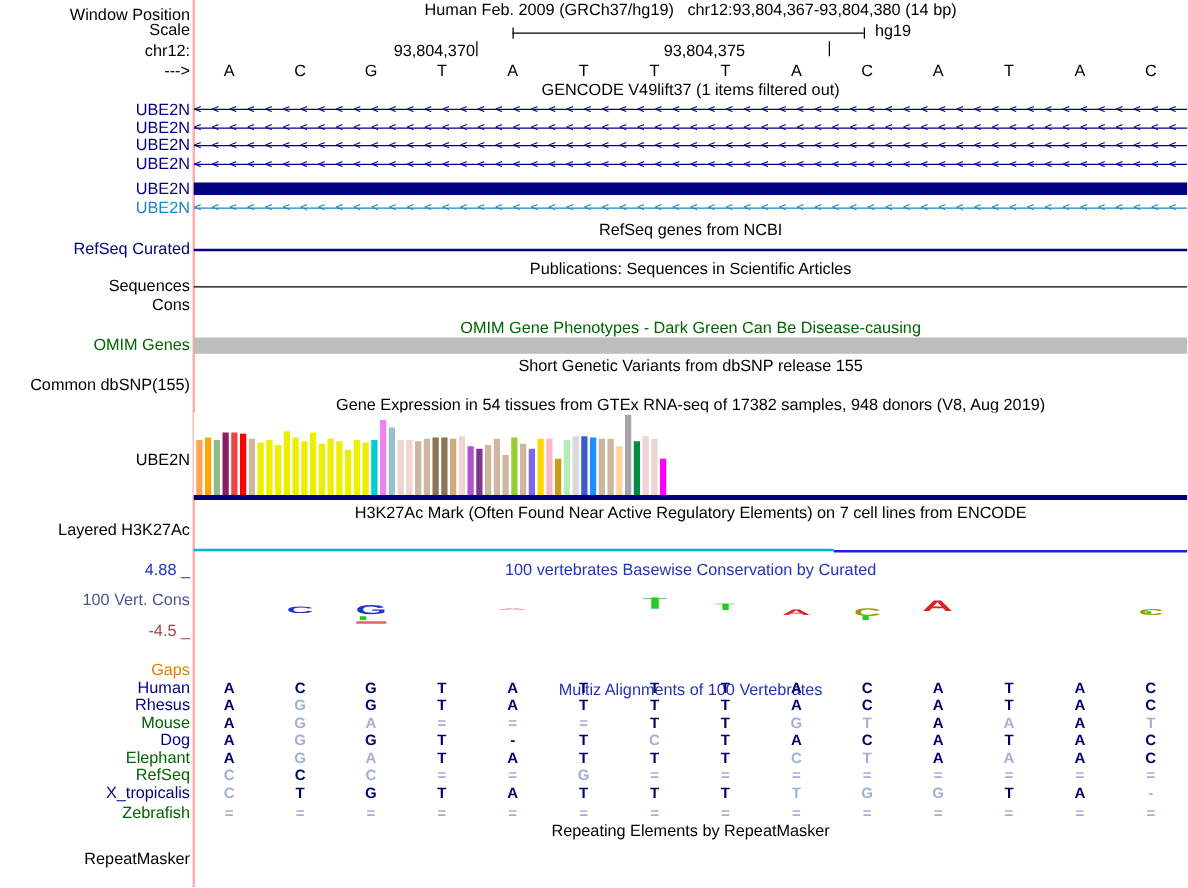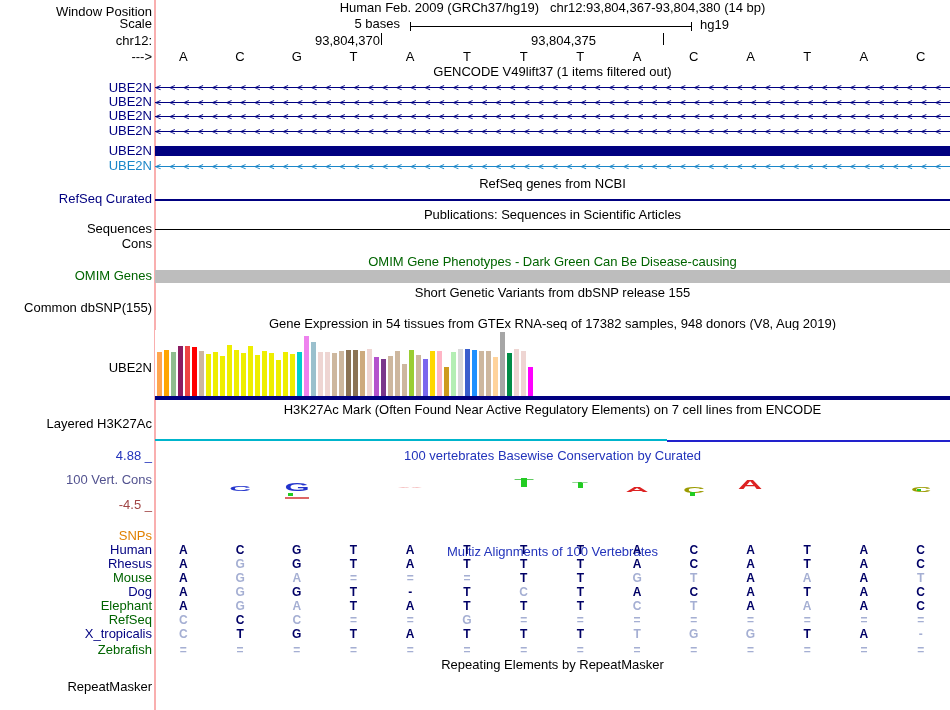--- a/index.html
+++ b/index.html
@@ -30,21 +30,20 @@
   .logo-mark{position:absolute;}
 </style>
 </head>
 <body>
 
 <div id="app">
   <div id="grid"></div>
   <div id="guide-left"></div>
 
   <div class="ttl" style="top:1px">Human Feb. 2009 (GRCh37/hg19)   chr12:93,804,367-93,804,380 (14 bp)</div>
-  <div class="lbl" style="top:17px;width:400px">5 bases</div>
   <div id="ruler-line" style="left:410px;width:281px"></div>
   <div class="ruler-tick" style="left:410px"></div>
   <div class="ruler-tick" style="left:691px"></div>
   <div style="position:absolute;left:700px;top:17px">hg19</div>
   <div class="lbl" style="top:34px;width:380px">93,804,370</div>
   <div class="coord-tick" style="left:381px"></div>
   <div class="lbl" style="top:34px;width:596px">93,804,375</div>
   <div class="coord-tick" style="left:663px"></div>
 
   <div id="layer-labels">
@@ -199,21 +198,21 @@
       <div class="logo-letter" style="left: 580.355px; top: 482px; font-size: 13px; color: rgb(51, 187, 51); transform: translateX(-50%) scale(2, 0.3); transform-origin: center top;">T</div>
       <div class="logo-mark" style="left: 577.855px; top: 483px; width: 5px; height: 5px; background: rgb(34, 204, 34);"></div>
       <div class="logo-letter" style="left: 637.069px; top: 487px; font-size: 16px; color: rgb(221, 34, 34); transform: translateX(-50%) scale(2, 0.4); transform-origin: center top;">A</div>
       <div class="logo-letter" style="left: 693.783px; top: 486px; font-size: 16px; color: rgb(155, 155, 0); transform: translateX(-50%) scale(1.9, 0.55); transform-origin: center top;">C</div>
       <div class="logo-mark" style="left: 690.283px; top: 492px; width: 5px; height: 4px; background: rgb(34, 204, 34);"></div>
       <div class="logo-letter" style="left: 750.497px; top: 479px; font-size: 19px; color: rgb(221, 34, 34); transform: translateX(-50%) scale(1.8, 0.65); transform-origin: center top;">A</div>
       <div class="logo-letter" style="left: 920.639px; top: 486px; font-size: 14px; color: rgb(155, 155, 0); transform: translateX(-50%) scale(2, 0.5); transform-origin: center top;">C</div>
       <div class="logo-mark" style="left: 916.639px; top: 489px; width: 4px; height: 2px; background: rgb(34, 204, 34);"></div>
     </div>
   <div id="layer-multiz">
-      <div class="lbl" style="top: 529px; color: rgb(224, 128, 0);">SNPs</div>
+      <div class="lbl" style="top: 529px; color: rgb(224, 128, 0);">Gaps</div>
       <div class="lbl" style="top: 543px; color: rgb(0, 0, 128);">Human</div>
       <div class="cellspan" style="left: 155px; top: 543px; color: rgb(0, 0, 102); font-weight: bold; font-size: 12px;">A</div>
       <div class="cellspan" style="left: 211.714px; top: 543px; color: rgb(0, 0, 102); font-weight: bold; font-size: 12px;">C</div>
       <div class="cellspan" style="left: 268.428px; top: 543px; color: rgb(0, 0, 102); font-weight: bold; font-size: 12px;">G</div>
       <div class="cellspan" style="left: 325.142px; top: 543px; color: rgb(0, 0, 102); font-weight: bold; font-size: 12px;">T</div>
       <div class="cellspan" style="left: 381.856px; top: 543px; color: rgb(0, 0, 102); font-weight: bold; font-size: 12px;">A</div>
       <div class="cellspan" style="left: 438.57px; top: 543px; color: rgb(0, 0, 102); font-weight: bold; font-size: 12px;">T</div>
       <div class="cellspan" style="left: 495.284px; top: 543px; color: rgb(0, 0, 102); font-weight: bold; font-size: 12px;">T</div>
       <div class="cellspan" style="left: 551.998px; top: 543px; color: rgb(0, 0, 102); font-weight: bold; font-size: 12px;">T</div>
       <div class="cellspan" style="left: 608.712px; top: 543px; color: rgb(0, 0, 102); font-weight: bold; font-size: 12px;">A</div>

